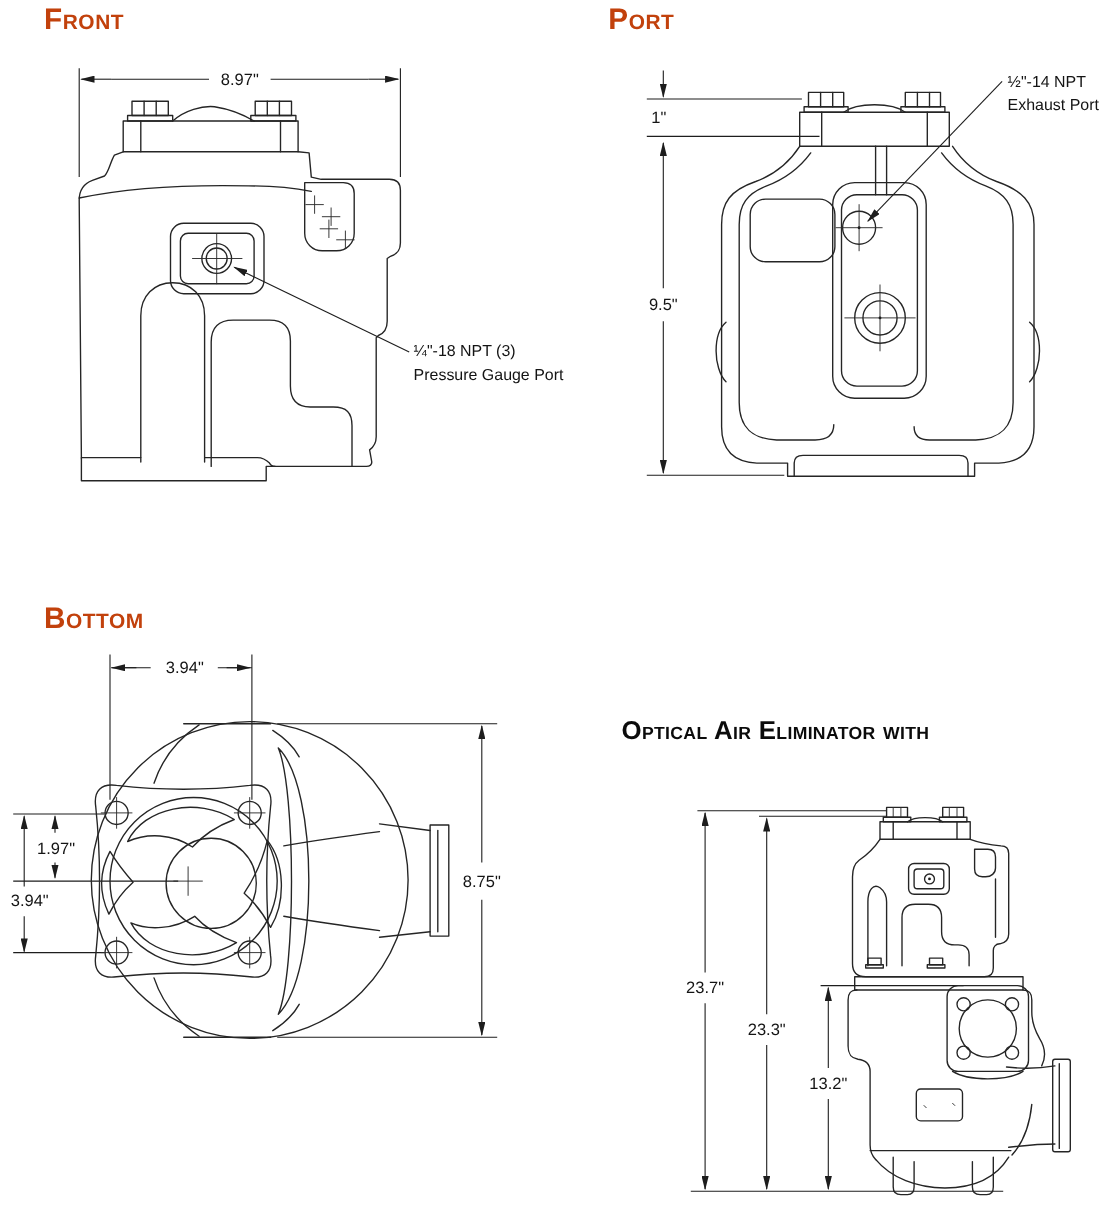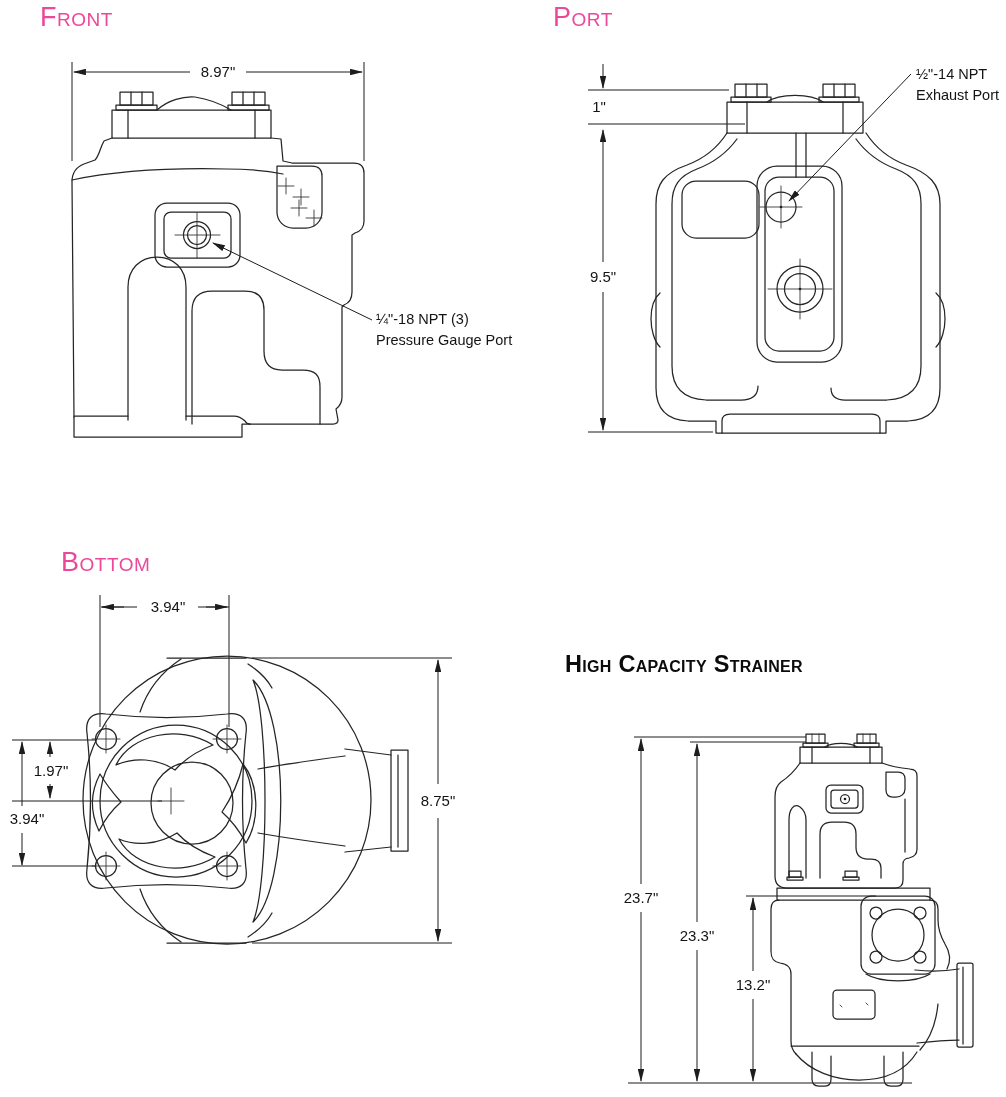--- a/index.html
+++ b/index.html
@@ -1,39 +1,39 @@
 <!DOCTYPE html>
 <html><head>
 <meta charset="utf-8">
 <style>
   html,body{margin:0;padding:0;background:#ffffff;}
   #page{position:relative;width:1006px;height:1097px;background:#fff;overflow:hidden;
         font-family:"Liberation Sans",sans-serif;color:#161616;}
-  .vtitle{position:absolute;font-weight:normal;font-variant:small-caps;
-          font-size:27px;letter-spacing:.5px;color:#ec4899;}
+  .vtitle{position:absolute;font-weight:bold;font-variant:small-caps;
+          font-size:27px;letter-spacing:.5px;color:#c2410c;}
   .atitle{position:absolute;font-weight:bold;font-variant:small-caps;
           font-size:23.5px;line-height:26px;letter-spacing:.3px;color:#0b0b0b;width:440px;}
   svg{position:absolute;overflow:visible;}
   .ln{fill:none;stroke:#252525;stroke-width:1.25;stroke-linecap:round;stroke-linejoin:round;}
   .thin{fill:none;stroke:#2c2c2c;stroke-width:.85;stroke-linecap:round;}
   .dim{fill:none;stroke:#1d1d1d;stroke-width:1;stroke-linecap:butt;}
   .dimtxt{font-family:"Liberation Sans",sans-serif;font-size:15px;fill:#141414;}
   .calltxt{font-family:"Liberation Sans",sans-serif;font-size:14.5px;fill:#141414;}
   .dot{fill:#1d1d1d;stroke:none;}
 </style>
 </head>
 <body>
 
 <div id="page">
 
   <div class="vtitle" style="left:40px;top:2px;">Front</div>
   <div class="vtitle" style="left:553px;top:2px;">Port</div>
-  <div class="vtitle" style="left:40px;top:547px;margin-left:21px;">Bottom</div>
+  <div class="vtitle" style="left:40px;top:547px;">Bottom</div>
   <div class="atitle" style="left:565px;top:651px;">
-    <div>High Capacity Strainer</div>
+    <div>Optical Air Eliminator with</div>
   </div>
 
   <svg style="left:0;top:0;" width="520" height="470" viewBox="0 0 520 470">
     <defs>
       <marker id="arr" viewBox="0 0 12 6" refX="11" refY="3" markerWidth="13" markerHeight="6.5" orient="auto-start-reverse">
         <path d="M0,0 L12,3 L0,6 Z" fill="#1d1d1d"></path>
       </marker>
     </defs>
 
     <g>

